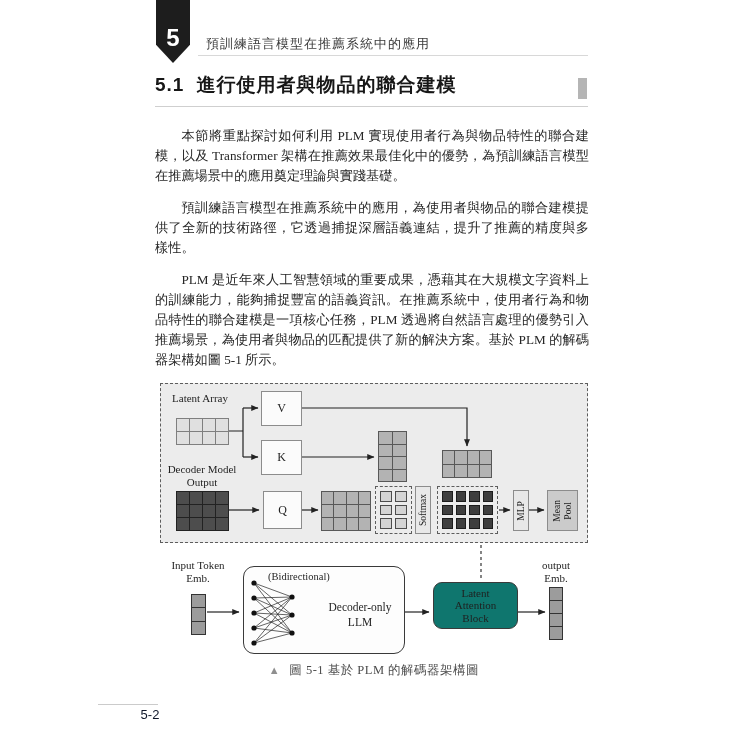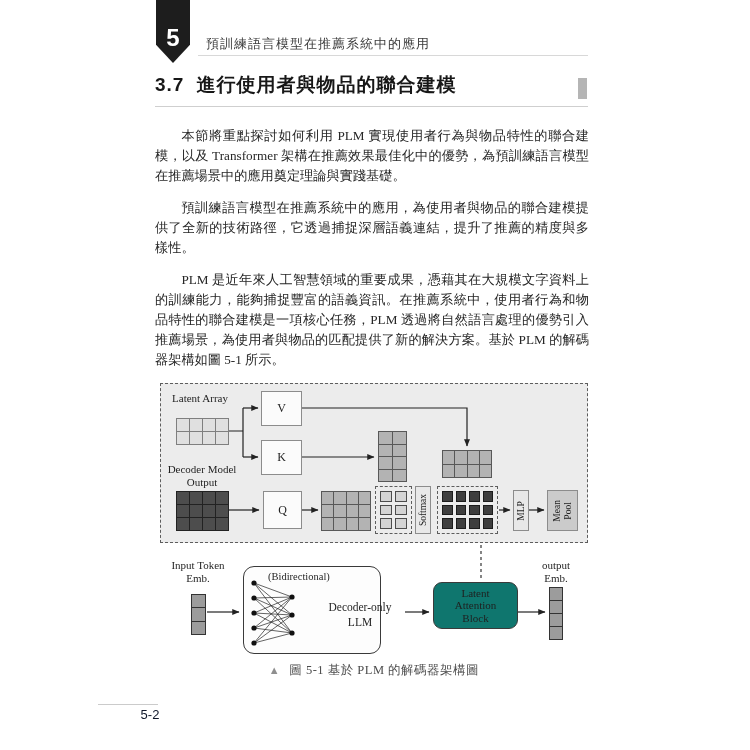--- a/index.html
+++ b/index.html
@@ -98,21 +98,21 @@
   .rot-meanpool{ left:547px; top:490px; width:31px; height:41px; background:#cbcbcb; }
   .rot-meanpool span { white-space:normal; width:38px; text-align:center; line-height:1.15; }
 
   
   .g-instack  { left:191px; top:594px; width:15px; height:41px; grid-template-columns:1fr; background:#333; }
   .g-instack .cell  { background:#9c9c9c; }
   .g-outstack { left:549px; top:587px; width:14px; height:53px; grid-template-columns:1fr; background:#333; }
   .g-outstack .cell { background:#9c9c9c; }
 
   .llm-box {
-    position:absolute; left:243px; top:566px; width:138px; height:88px;
+    position:absolute; left:243px; top:566px; width:162px; height:88px;
     background:#fdfdfd; border:1.5px solid #3a3a3a; border-radius:11px;padding-left:8px;
   }
   .bidir-label { position:absolute; left:24px; top:4px; font-size:10.5px; color:#1f1f1f; }
   .llm-label { position:absolute; left:80px; top:33px; width:72px; text-align:center; font-size:11.5px; line-height:15px; color:#1f1f1f; }
   .bipartite { position:absolute; left:3px; top:9px; }
   .lab-box {
     position:absolute; left:433px; top:582px; width:85px; height:47px;
     background:#0f766e; border:1.5px solid #3a3a3a; border-radius:9px;
     display:flex; align-items:center; justify-content:center;
   }
@@ -137,21 +137,21 @@
 
 <div class="page">
 
   <div class="chapter-badge">
     <span>5</span>
   </div>
   <div class="header-title">預訓練語言模型在推薦系統中的應用</div>
   <div class="header-rule"></div>
 
   <div class="sec-heading">
-    <span class="num">3.7</span><span>進行使用者與物品的聯合建模</span>
+    <span class="num">5.1</span><span>進行使用者與物品的聯合建模</span>
     <span class="sec-bar"></span>
   </div>
 
   <div class="body-text">
     <p>本節將重點探討如何利用 PLM 實現使用者行為與物品特性的聯合建模，以及 Transformer 架構在推薦效果最佳化中的優勢，為預訓練語言模型在推薦場景中的應用奠定理論與實踐基礎。</p>
     <p>預訓練語言模型在推薦系統中的應用，為使用者與物品的聯合建模提供了全新的技術路徑，它透過捕捉深層語義連結，提升了推薦的精度與多樣性。</p>
     <p>PLM 是近年來人工智慧領域的重要成果，憑藉其在大規模文字資料上的訓練能力，能夠捕捉豐富的語義資訊。在推薦系統中，使用者行為和物品特性的聯合建模是一項核心任務，PLM 透過將自然語言處理的優勢引入推薦場景，為使用者與物品的匹配提供了新的解決方案。基於 PLM 的解碼器架構如圖 5-1 所示。</p>
   </div>
 
   <div class="attn-panel"></div>

